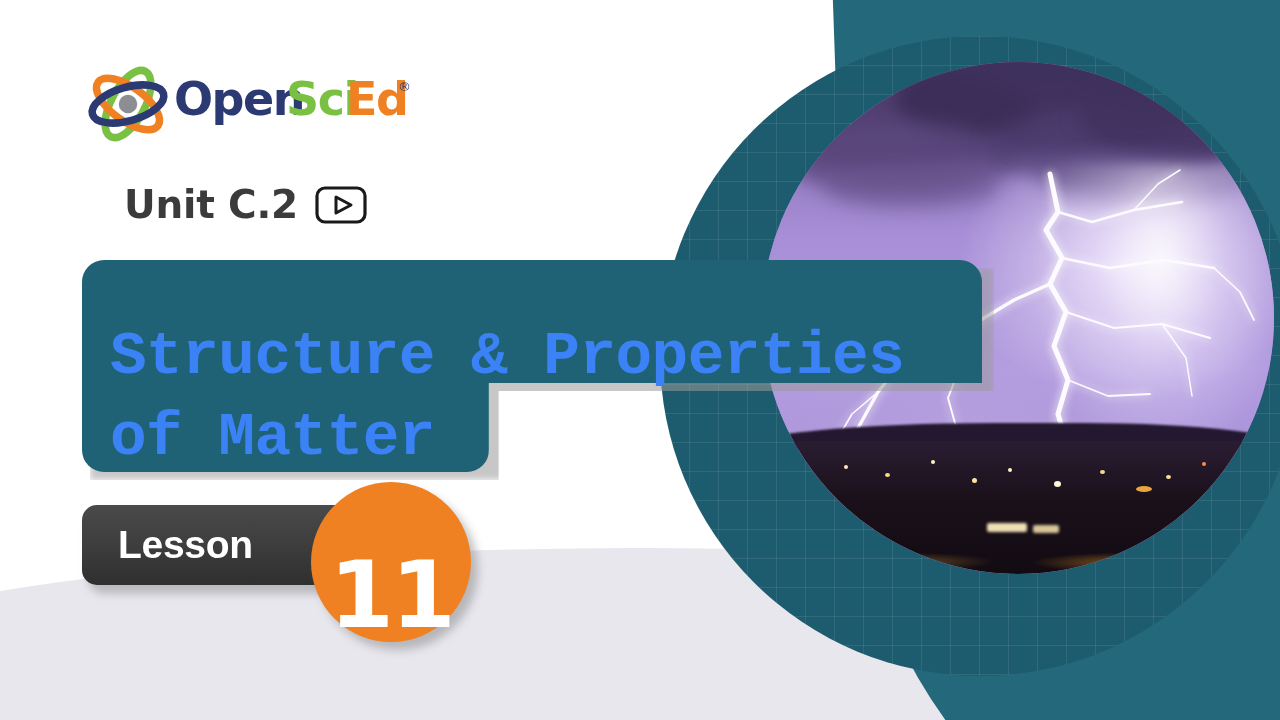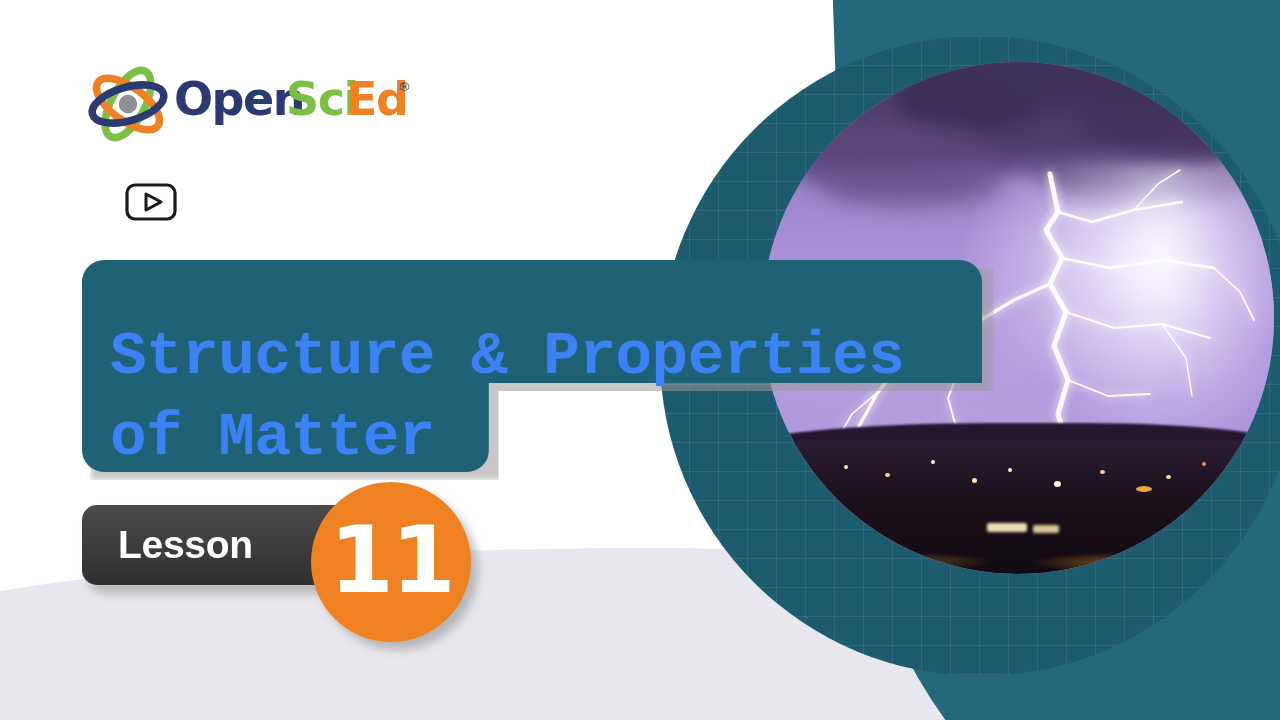--- a/index.html
+++ b/index.html
@@ -145,21 +145,21 @@
     font-weight:bold;font-size:39px;color:#ffffff;
     margin-left:36px;letter-spacing:-.3px;
   }
   #lesson-circle-shadow{
     left:318px;top:490px;width:160px;height:160px;border-radius:50%;
     background:#8e8e8e;opacity:.55;filter:blur(5px);
   }
   #lesson-circle{
     left:311px;top:482px;width:160px;height:160px;border-radius:50%;
     background:#f08122;
-    display:flex;align-items:center;justify-content:center;
+    display:flex;align-items:flex-end;justify-content:center;
   }
   #lesson-number{
     font-family:"DejaVu Sans", sans-serif;
     font-weight:bold;font-size:93px;color:#ffffff;line-height:1;
     letter-spacing:-3px;margin-top:-4px;
   }
 </style>
 </head>
 <body>
 
@@ -229,20 +229,21 @@
       <svg width="236" height="58" viewBox="0 0 236 58">
         <text x="0" y="44" font-family="DejaVu Sans, sans-serif" font-size="46" font-weight="bold" fill="#2b3a72" letter-spacing="-1.5">Open</text>
         <text x="112" y="44" font-family="DejaVu Sans, sans-serif" font-size="46" font-weight="bold" fill="#7ac143" letter-spacing="-1.5">Sci</text>
         <text x="172" y="44" font-family="DejaVu Sans, sans-serif" font-size="46" font-weight="bold" fill="#f08122" letter-spacing="-1.5">Ed</text>
         <text x="224" y="20" font-family="DejaVu Sans, sans-serif" font-size="13" fill="#2b3a72">®</text>
       </svg>
     </div>
   </div>
 
   <div id="unit-row">
+    <span id="unit-text">Unit C.2</span>
     <svg id="video-icon" viewBox="0 0 54 40">
       <rect x="3" y="3" width="48" height="34" rx="8" ry="8" fill="none" stroke="#1a1a1a" stroke-width="3.2"></rect>
       <path d="M22 12 L37 20 L22 28 Z" fill="none" stroke="#1a1a1a" stroke-width="3" stroke-linejoin="round"></path>
     </svg>
   </div>
 
   <div class="layer" id="title-shadow"></div>
   <div class="layer" id="title-banner">
     <div id="tb-row1"></div>
     <div id="tb-row2"></div>

